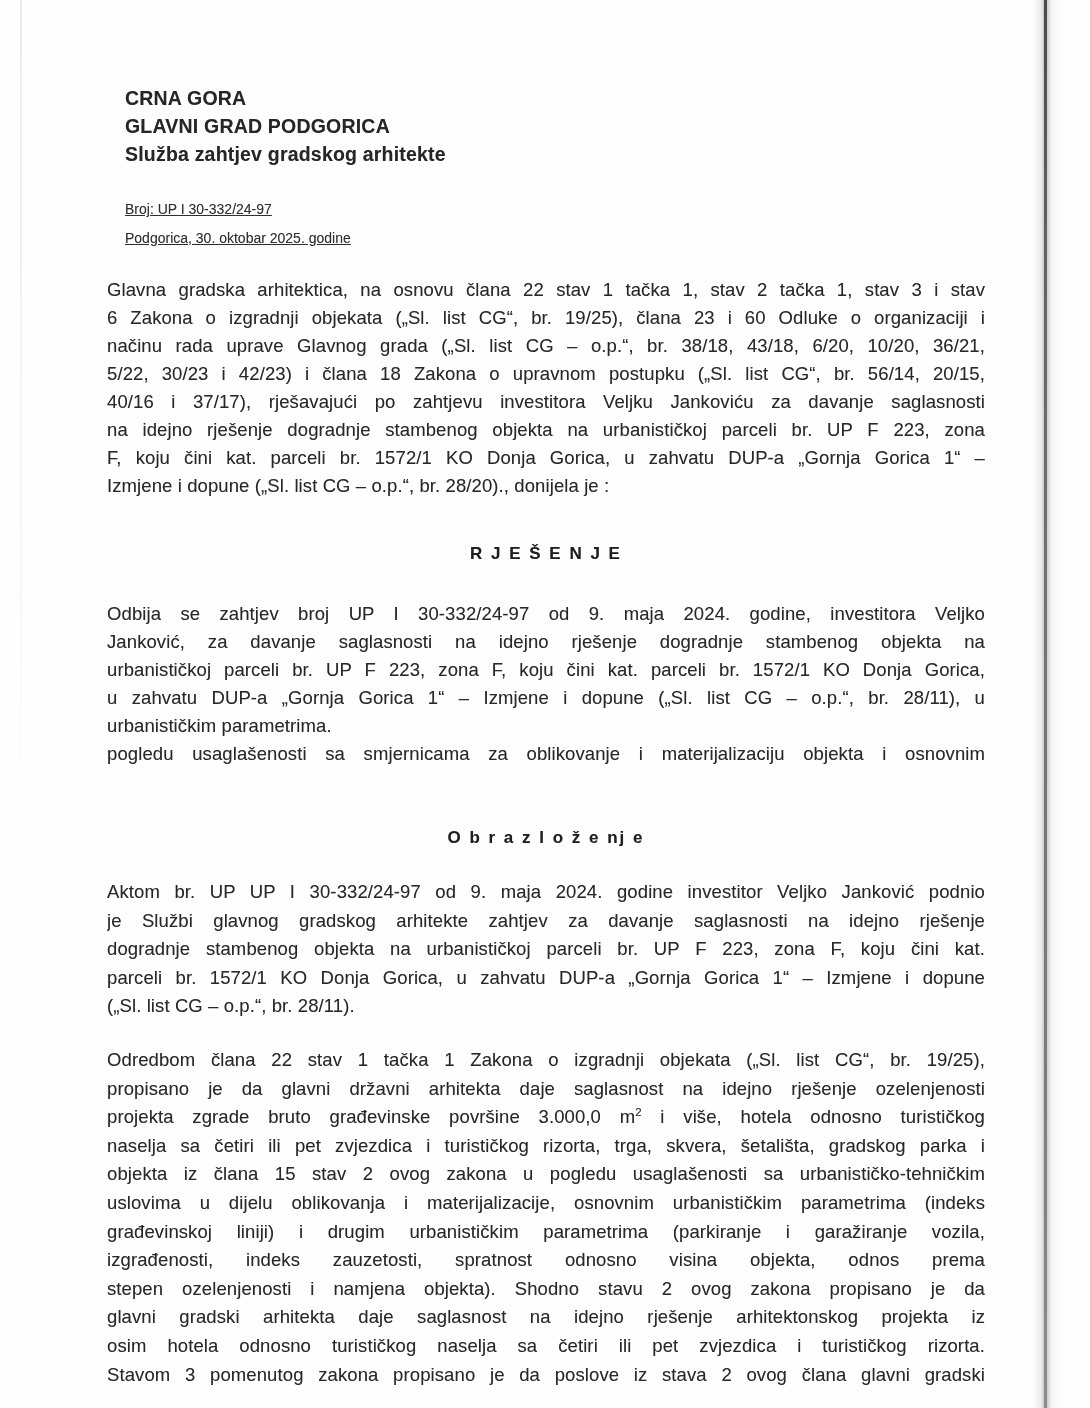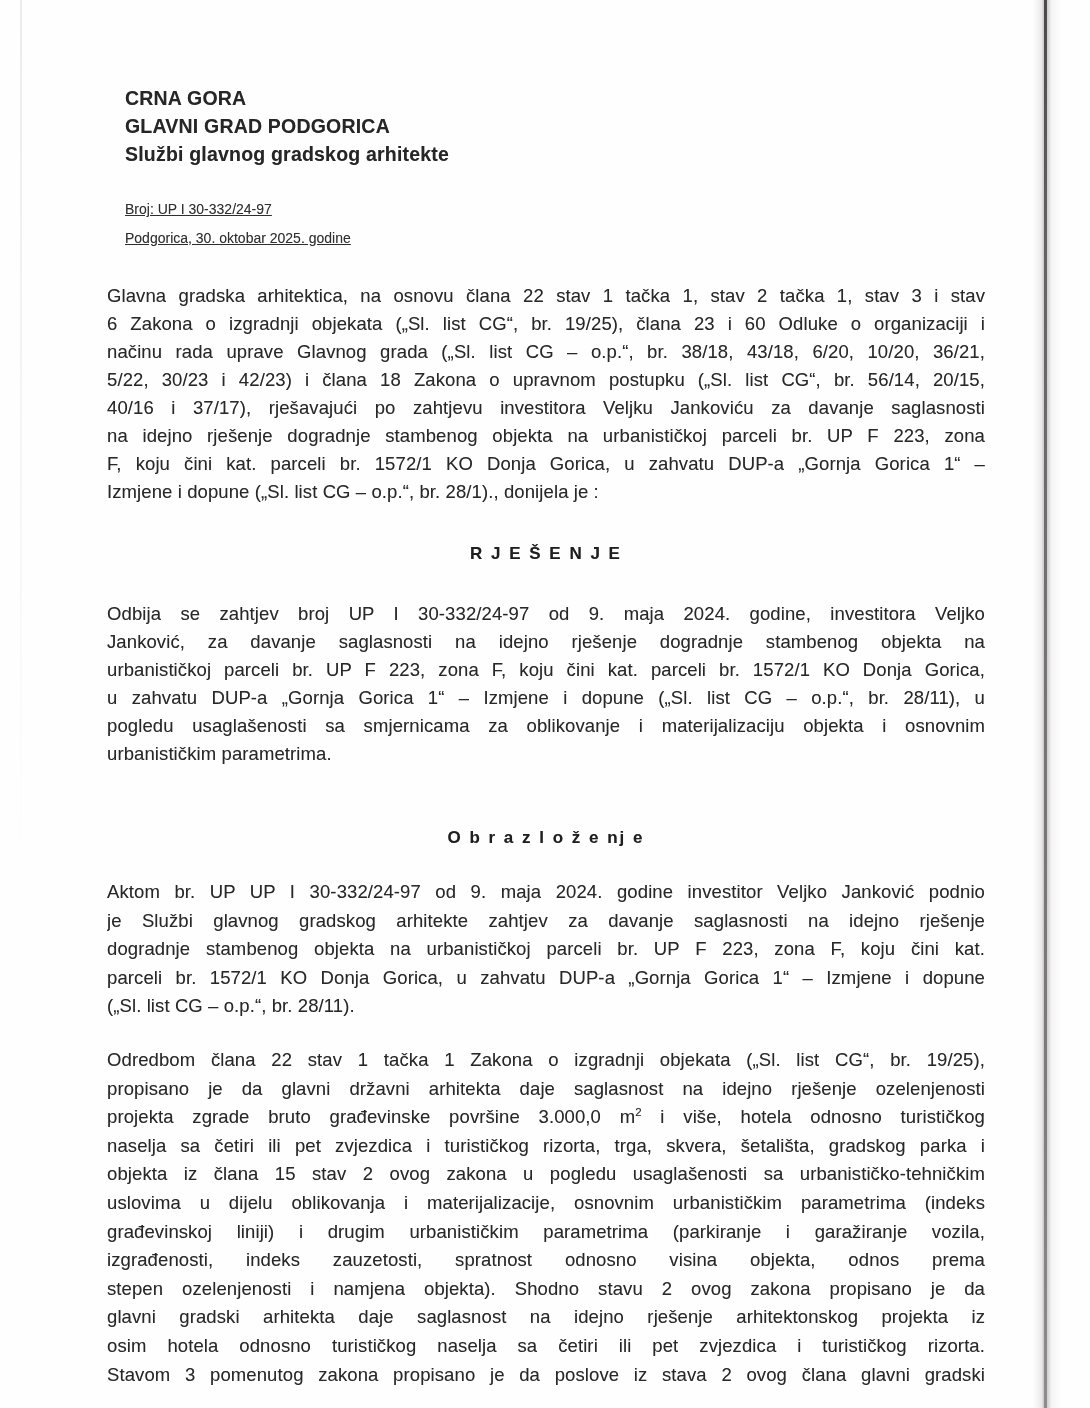--- a/index.html
+++ b/index.html
@@ -58,21 +58,21 @@
   .doc-heading {
     left: 107px; width: 878px;
     text-align: center;
     font-size: 17px; font-weight: bold;
     color: #1f1f1f;
     letter-spacing: 2px;
     text-shadow: 0 0 0.5px rgba(30,30,30,0.4);
   }
   .heading-rjesenje { top: 544px; }
   .heading-obrazlozenje { top: 828px; }
-  .para-intro { top: 282px; }
+  .para-intro { top: 276px; }
   .para-decision { top: 600px; }
   .para-expl-1 { top: 878px; line-height: 28.5px; }
   .para-expl-1 .line { height: 28.5px; }
   .para-expl-2 { top: 1046px; line-height: 28.6px; }
   .para-expl-2 .line { height: 28.6px; }
   
   .scan-strip-right {
     top: 0; left: 1033px; width: 28px; height: 1408px;
     background: linear-gradient(to right,
       rgba(255,255,255,0) 0%,
@@ -98,48 +98,48 @@
   }
 </style>
 </head>
 <body>
 
 <div class="page">
 
   <div class="abs letterhead">
     <div>CRNA GORA</div>
     <div>GLAVNI GRAD PODGORICA</div>
-    <div>Službi glavnog gradskog arhitekte</div>
+    <div>Služba zahtjev gradskog arhitekte</div>
   </div>
 
   <div class="abs reference">
     <div>Broj: UP I 30-332/24-97</div>
     <div>Podgorica, 30. oktobar 2025. godine</div>
   </div>
 
   <div class="abs para para-intro">
       <div class="line">Glavna gradska arhitektica, na osnovu člana 22 stav 1 tačka 1, stav 2 tačka 1, stav 3 i stav</div>
       <div class="line">6 Zakona o izgradnji objekata („Sl. list CG“, br. 19/25), člana 23 i 60 Odluke o organizaciji i</div>
       <div class="line">načinu rada uprave Glavnog grada („Sl. list CG – o.p.“, br. 38/18, 43/18, 6/20, 10/20, 36/21,</div>
       <div class="line">5/22, 30/23 i 42/23) i člana 18 Zakona o upravnom postupku („Sl. list CG“, br. 56/14, 20/15,</div>
       <div class="line">40/16 i 37/17), rješavajući po zahtjevu investitora Veljku Jankoviću za davanje saglasnosti</div>
       <div class="line">na idejno rješenje dogradnje stambenog objekta na urbanističkoj parceli br. UP F 223, zona</div>
       <div class="line">F, koju čini kat. parceli br. 1572/1 KO Donja Gorica, u zahvatu DUP-a „Gornja Gorica 1“ –</div>
-      <div class="line line-left">Izmjene i dopune („Sl. list CG – o.p.“, br. 28/1)., donijela je :</div>
+      <div class="line line-left">Izmjene i dopune („Sl. list CG – o.p.“, br. 28/20)., donijela je :</div>
     </div>
 
   <div class="abs doc-heading heading-rjesenje">R J E Š E N J E</div>
 
   <div class="abs para para-decision">
       <div class="line">Odbija se zahtjev broj UP I 30-332/24-97 od 9. maja 2024. godine, investitora Veljko</div>
       <div class="line">Janković, za davanje saglasnosti na idejno rješenje dogradnje stambenog objekta na</div>
       <div class="line">urbanističkoj parceli br. UP F 223, zona F, koju čini kat. parceli br. 1572/1 KO Donja Gorica,</div>
       <div class="line">u zahvatu DUP-a „Gornja Gorica 1“ – Izmjene i dopune („Sl. list CG – o.p.“, br. 28/11), u</div>
+      <div class="line line-left">urbanističkim parametrima.</div>
       <div class="line">pogledu usaglašenosti sa smjernicama za oblikovanje i materijalizaciju objekta i osnovnim</div>
-      <div class="line line-left">urbanističkim parametrima.</div>
     </div>
 
   <div class="abs doc-heading heading-obrazlozenje">O b r a z l o ž e nj e</div>
 
   <div class="abs para para-expl-1">
       <div class="line">Aktom br. UP UP I 30-332/24-97 od 9. maja 2024. godine investitor Veljko Janković podnio</div>
       <div class="line">je Službi glavnog gradskog arhitekte zahtjev za davanje saglasnosti na idejno rješenje</div>
       <div class="line">dogradnje stambenog objekta na urbanističkoj parceli br. UP F 223, zona F, koju čini kat.</div>
       <div class="line">parceli br. 1572/1 KO Donja Gorica, u zahvatu DUP-a „Gornja Gorica 1“ – Izmjene i dopune</div>
       <div class="line line-left">(„Sl. list CG – o.p.“, br. 28/11).</div>

